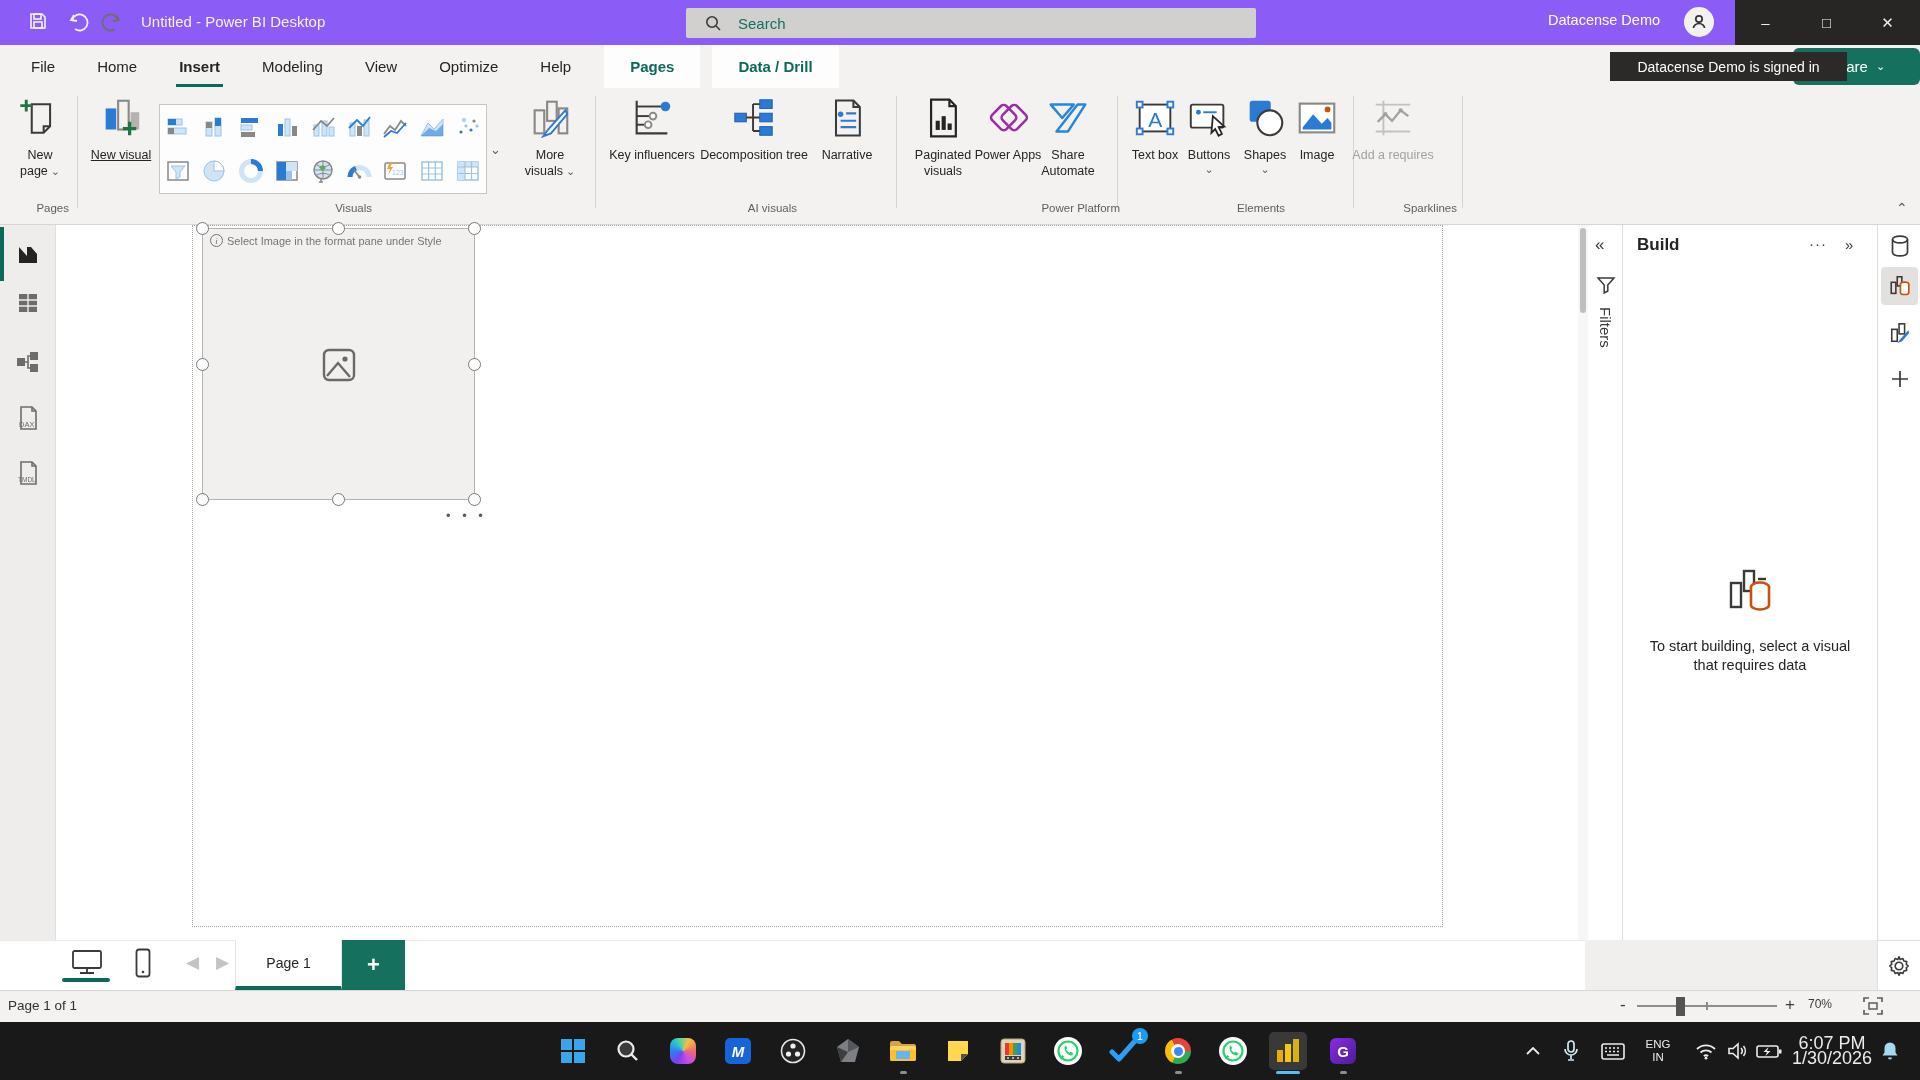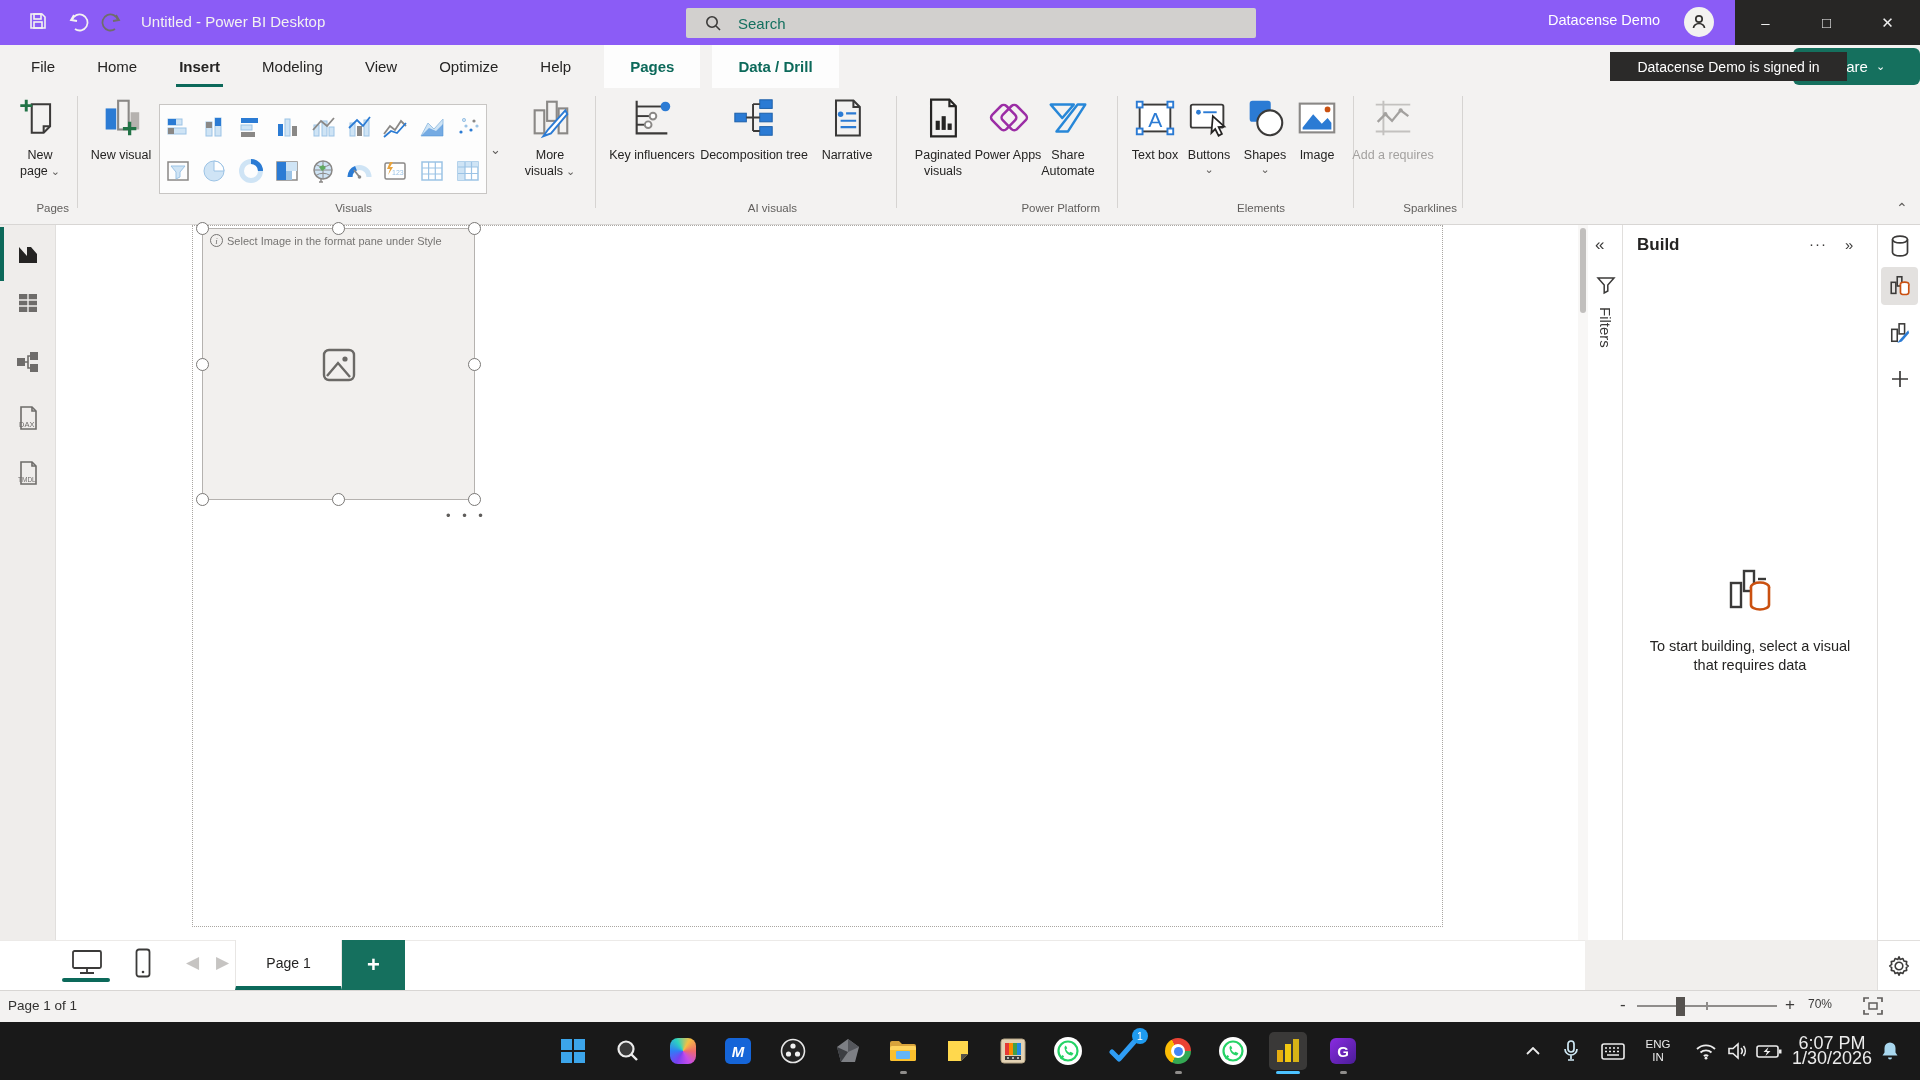--- a/index.html
+++ b/index.html
@@ -309,36 +309,36 @@
   <div class="rsep" style="left:77px"></div>
   <div class="rsep" style="left:595px"></div>
   <div class="rsep" style="left:896px"></div>
   <div class="rsep" style="left:1117px"></div>
   <div class="rsep" style="left:1353px"></div>
   <div class="rsep" style="left:1462px"></div>
 
   <div class="rgroup" style="left:9px;width:60px">Pages</div>
   <div class="rgroup" style="left:272px;width:100px">Visuals</div>
   <div class="rgroup" style="left:697px;width:100px">AI visuals</div>
-  <div class="rgroup" style="left:950px;width:150px">Power Platform</div>
+  <div class="rgroup" style="left:970px;width:150px">Power Platform</div>
   <div class="rgroup" style="left:1185px;width:100px">Elements</div>
   <div class="rgroup" style="left:1357px;width:100px">Sparklines</div>
 
   <span id="ribbon-collapse">⌃</span>
 <div class="rbtn" style="left: 8px; width: 64px;">
       <div class="ric">
         <svg width="44" height="46" viewBox="0 0 48 48">
           <path d="M15 9 h20 v24 l-7 7 H15 z" fill="none" stroke="#3b3a39" stroke-width="2.2"></path>
           <path d="M35 33 h-7 v7" fill="none" stroke="#3b3a39" stroke-width="2.2"></path>
           <path d="M9 4 v13 M2.5 10.5 h13" stroke="#217346" stroke-width="3.2"></path>
         </svg>
       </div>
       <div class="rlb"><span>New page</span><span class="chev">⌄</span></div>
     </div>
-    <div class="rbtn" style="left: 88px; width: 66px;">
+    <div class="rbtn" style="left: 88px; width: 66px; text-decoration: underline;">
       <div class="ric">
         <svg width="46" height="46" viewBox="0 0 48 48">
           <rect x="8" y="14" width="11" height="22" fill="#2b7bd4"></rect>
           <rect x="21" y="6" width="11" height="30" fill="none" stroke="#8a8886" stroke-width="2.2"></rect>
           <rect x="34" y="18" width="9" height="18" fill="#b5b2af"></rect>
           <path d="M33 28 v14 M26 35 h14" stroke="#217346" stroke-width="3.4"></path>
         </svg>
       </div>
       <div class="rlb"><span>New visual</span></div>
     </div>

